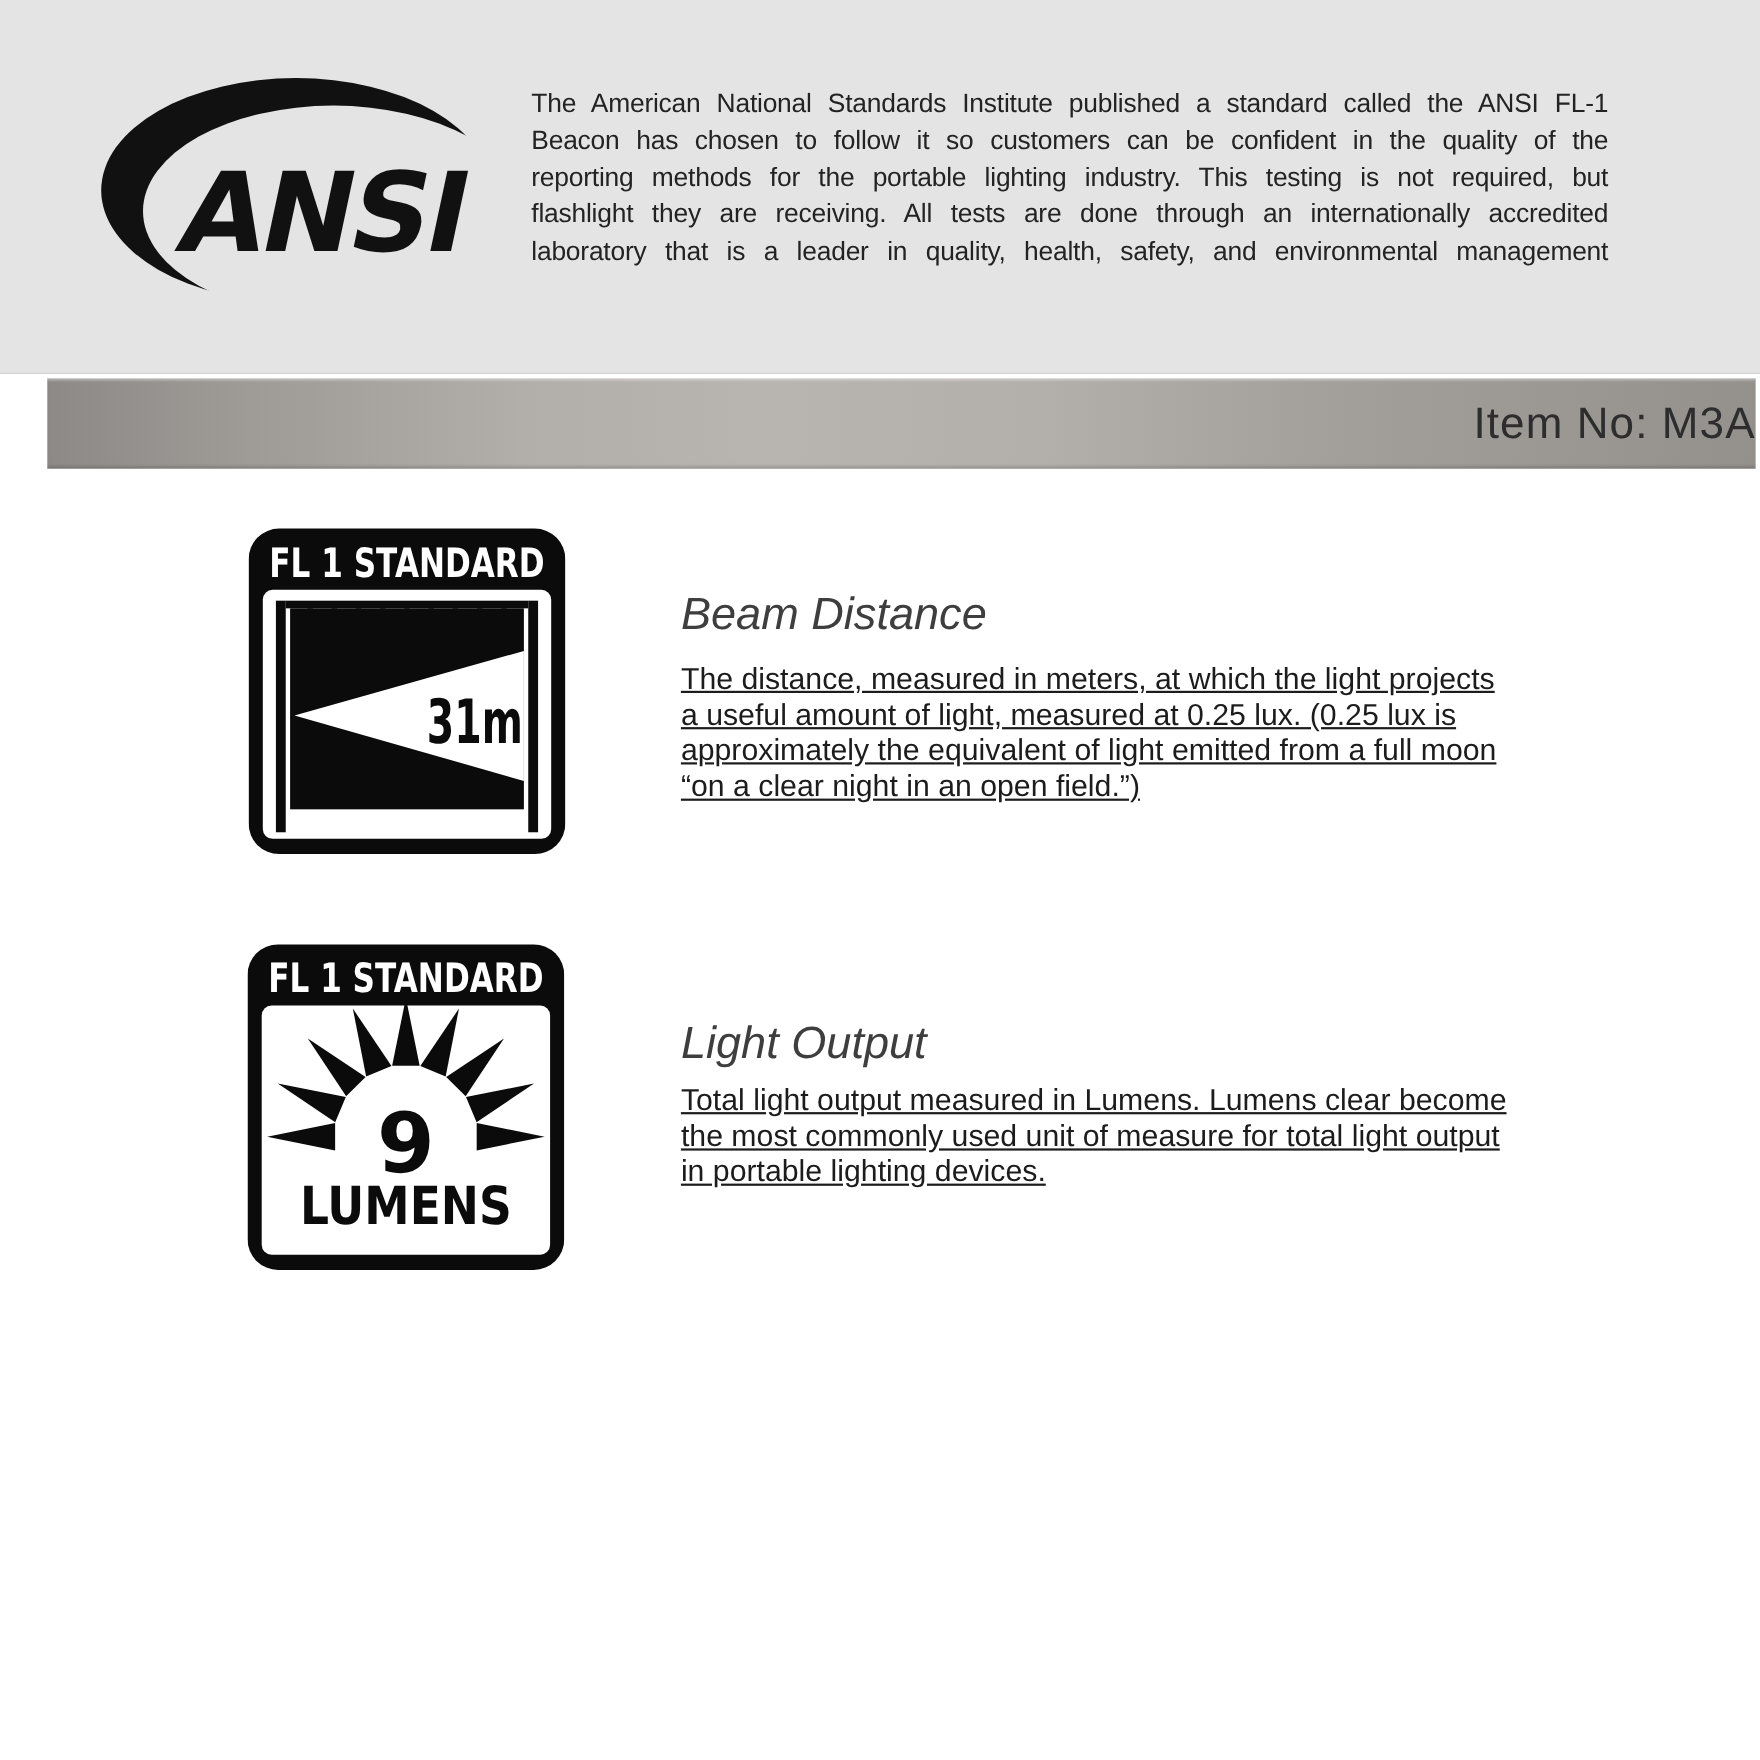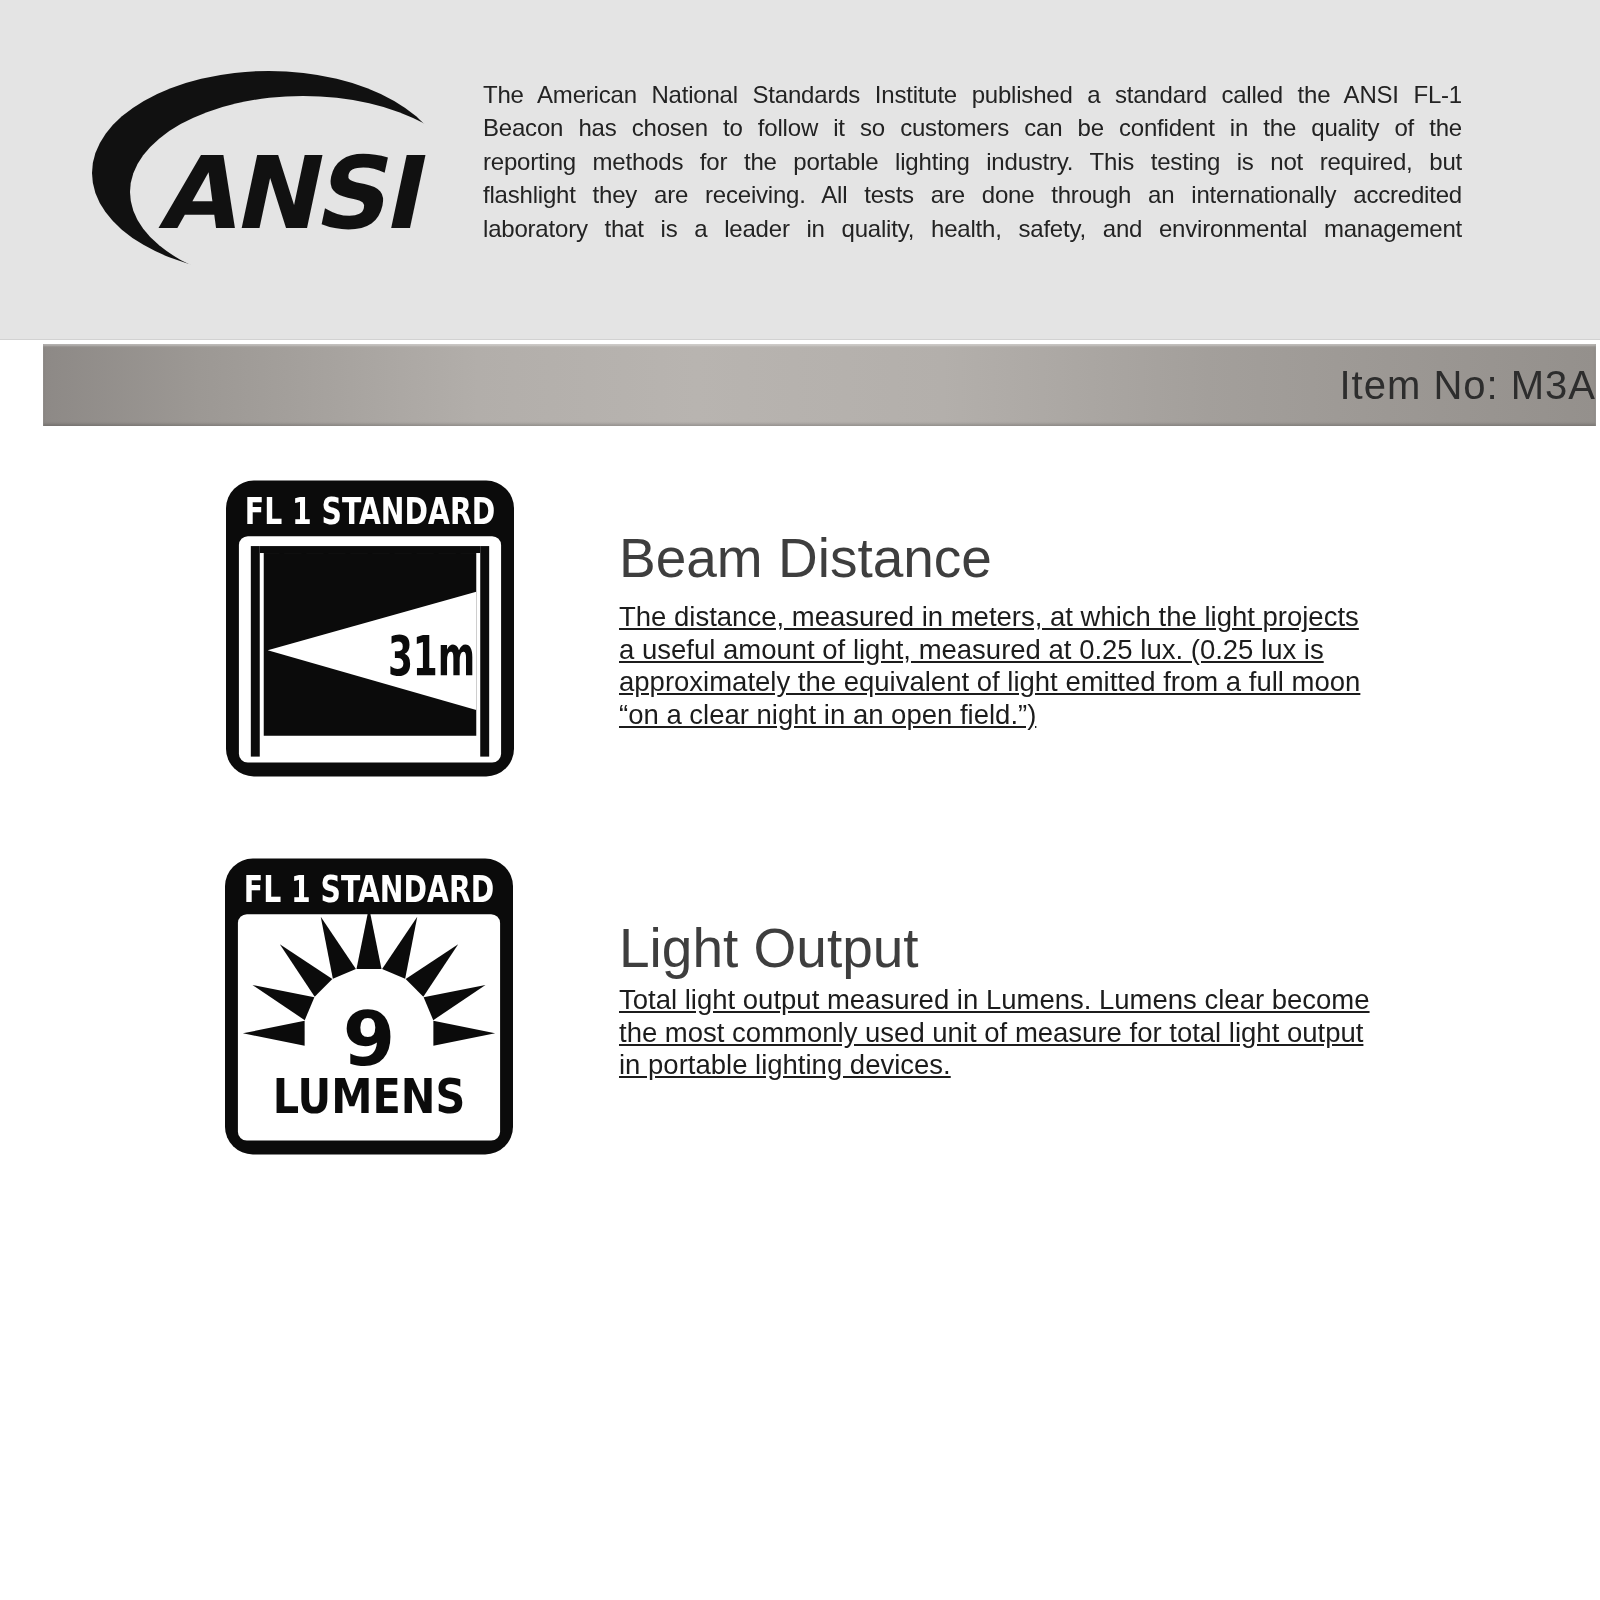--- a/index.html
+++ b/index.html
@@ -22,21 +22,21 @@
                #b3afab 58%,#a39f9b 75%,#94908c 100%);
     box-shadow:inset 0 2px 2px rgba(255,255,255,.35), inset 0 -2px 3px rgba(0,0,0,.18);
     display:flex;align-items:center;justify-content:flex-end;margin-left:43px;}
   .item-bar span{font-size:40px;color:#2d2d2d;letter-spacing:1px;}
 
   
   .badge1{position:absolute;left:226px;top:480px;width:288px;height:297px;}
   .badge2{position:absolute;left:225px;top:858px;width:288px;height:297px;}
 
   
-  .sec-heading{position:absolute;left:619px;color:#3e3e3e;font-size:55px;line-height:48px;}
+  .sec-heading{position:absolute;left:619px;color:#3e3e3e;font-size:41px;line-height:48px;font-style:italic;}
   .h-beam{top:534px;}
   .h-light{top:924px;}
   .sec-body{position:absolute;left:619px;color:#1c1c1c;font-size:27.5px;line-height:32.6px;width:830px;text-decoration:underline;}
   .b-beam{top:601px;}
   .b-light{top:984px;}
 </style>
 </head>
 <body>
 
 <div class="page">

